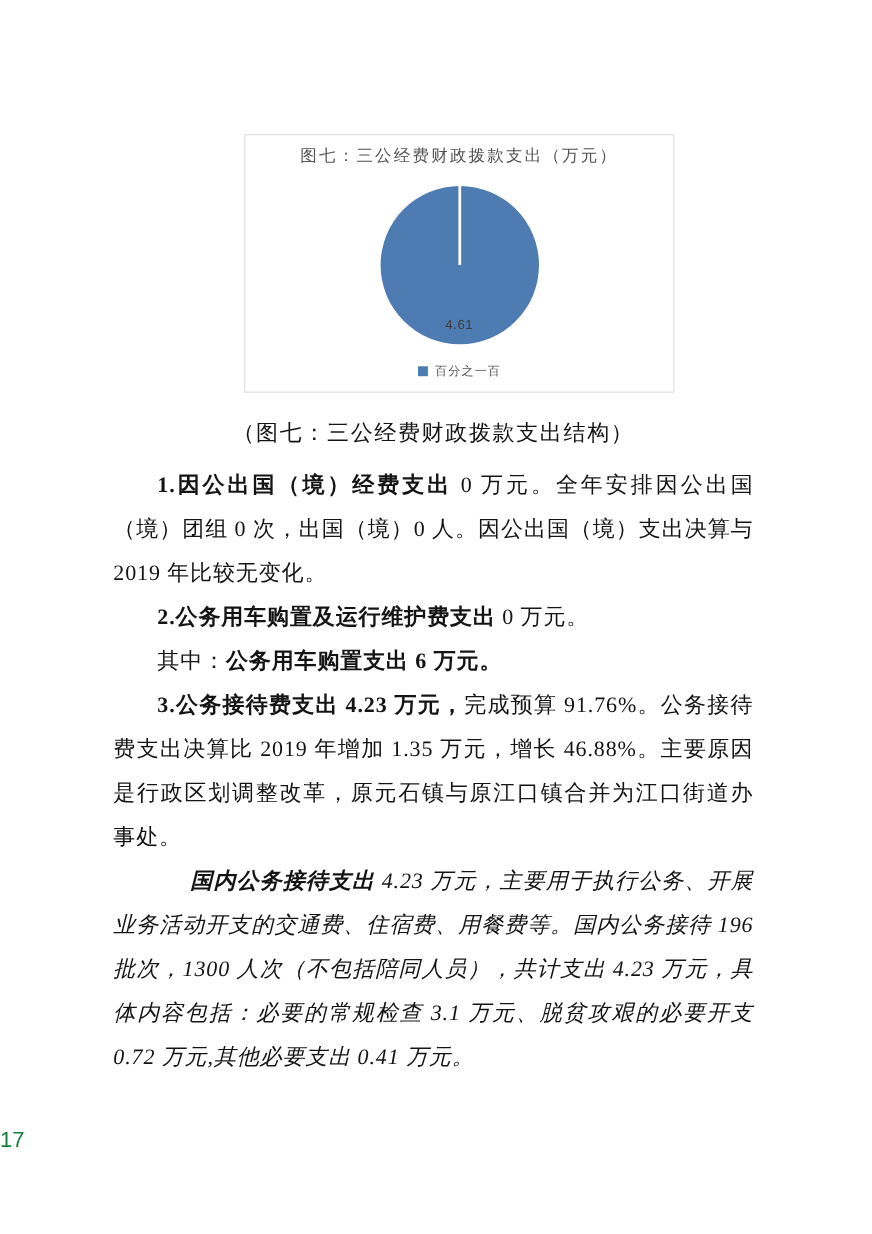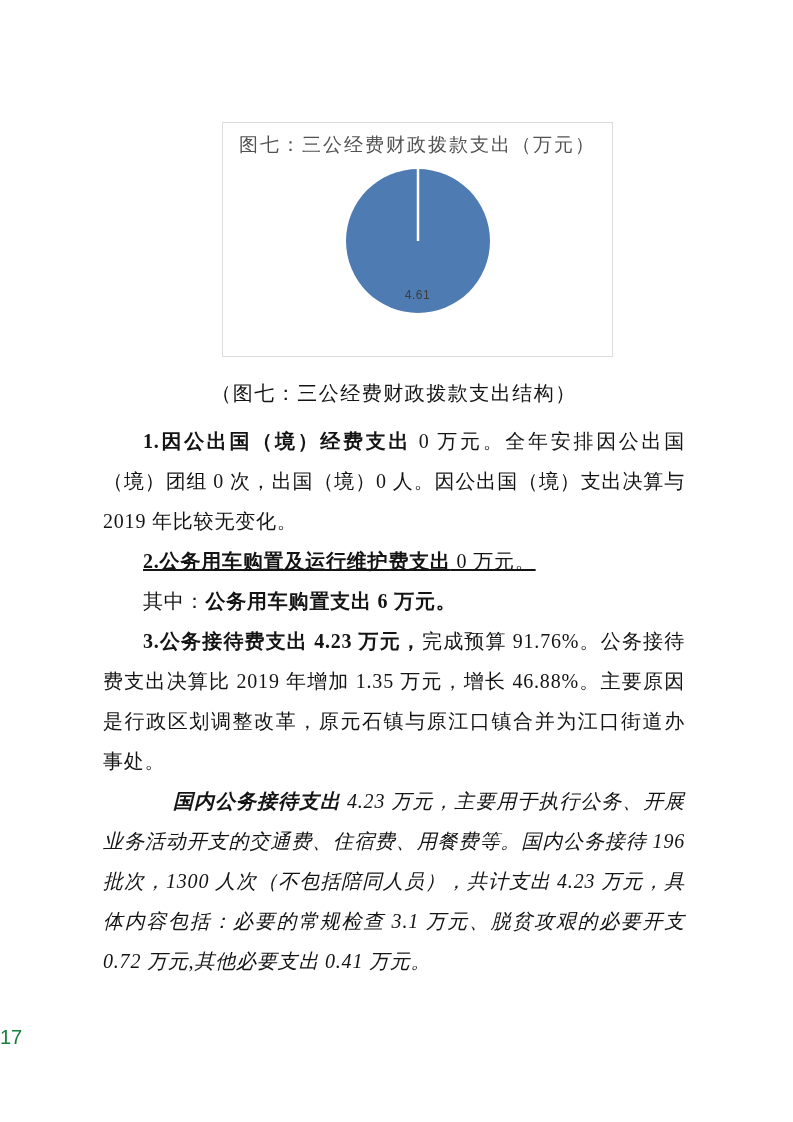--- a/index.html
+++ b/index.html
@@ -23,21 +23,21 @@
     border: 1px solid #dcdcdc;
     background: #ffffff;
     box-sizing: border-box;
   }
   .chart-title {
     position: absolute;
     top: 9px;
     left: 0;
     width: 100%;
     text-align: center;
-    font-size: 19px;
+    font-size: 15px;
     letter-spacing: 2px;
     color: #525252;
     white-space: nowrap;
   }
   .pie-svg { position: absolute; left: 0; top: 0; }
   .pie-value-label {
     position: absolute;
     top: 165px;
     left: 0;
     width: 100%;
@@ -105,27 +105,31 @@
 
 <div class="page">
 
   <section class="chart-box">
     <div class="chart-title">图七：三公经费财政拨款支出（万元）</div>
     <svg class="pie-svg" width="389" height="233" viewBox="0 0 389 233">
       <circle cx="195" cy="118" r="72" fill="#4e7bb2"></circle>
       <line x1="195" y1="46" x2="195" y2="118" stroke-width="2.5" stroke="#ffffff"></line>
     </svg>
     <div class="pie-value-label">4.61</div>
+    <div class="chart-legend">
+      <span class="legend-swatch" style="background: rgb(78, 123, 178);"></span>
+      <span class="legend-label">百分之一百</span>
+    </div>
   </section>
 
   <div class="caption">（图七：三公经费财政拨款支出结构）</div>
 
   <div class="body-text">
       <p class="body-para" style="text-indent: 2em;"><span class="bold">1.因公出国（境）经费支出</span><span> 0 万元。全年安排因公出国（境）团组 0 次，出国（境）0 人。因公出国（境）支出决算与 2019 年比较无变化。</span></p>
-      <p class="body-para" style="text-indent: 2em; text-decoration: underline;"><span class="bold">2.公务用车购置及运行维护费支出</span><span> 0 万元。</span></p>
+      <p class="body-para" style="text-indent: 2em;"><span class="bold">2.公务用车购置及运行维护费支出</span><span> 0 万元。</span></p>
       <p class="body-para" style="text-indent: 2em;"><span>其中：</span><span class="bold">公务用车购置支出 6 万元。</span></p>
       <p class="body-para" style="text-indent: 2em;"><span class="bold">3.公务接待费支出 4.23 万元，</span><span>完成预算 91.76%。公务接待费支出决算比 2019 年增加 1.35 万元，增长 46.88%。主要原因是行政区划调整改革，原元石镇与原江口镇合并为江口街道办事处。</span></p>
       <p class="body-para" style="text-indent: 3.5em; font-style: italic;"><span class="bold">国内公务接待支出</span><span> 4.23 万元，主要用于执行公务、开展业务活动开支的交通费、住宿费、用餐费等。国内公务接待 196 批次，1300 人次（不包括陪同人员），共计支出 4.23 万元，具体内容包括：必要的常规检查 3.1 万元、脱贫攻艰的必要开支 0.72 万元,其他必要支出 0.41 万元。</span></p>
     </div>
 
   <div class="page-number">17</div>
 
 </div>
 
 </body></html>

